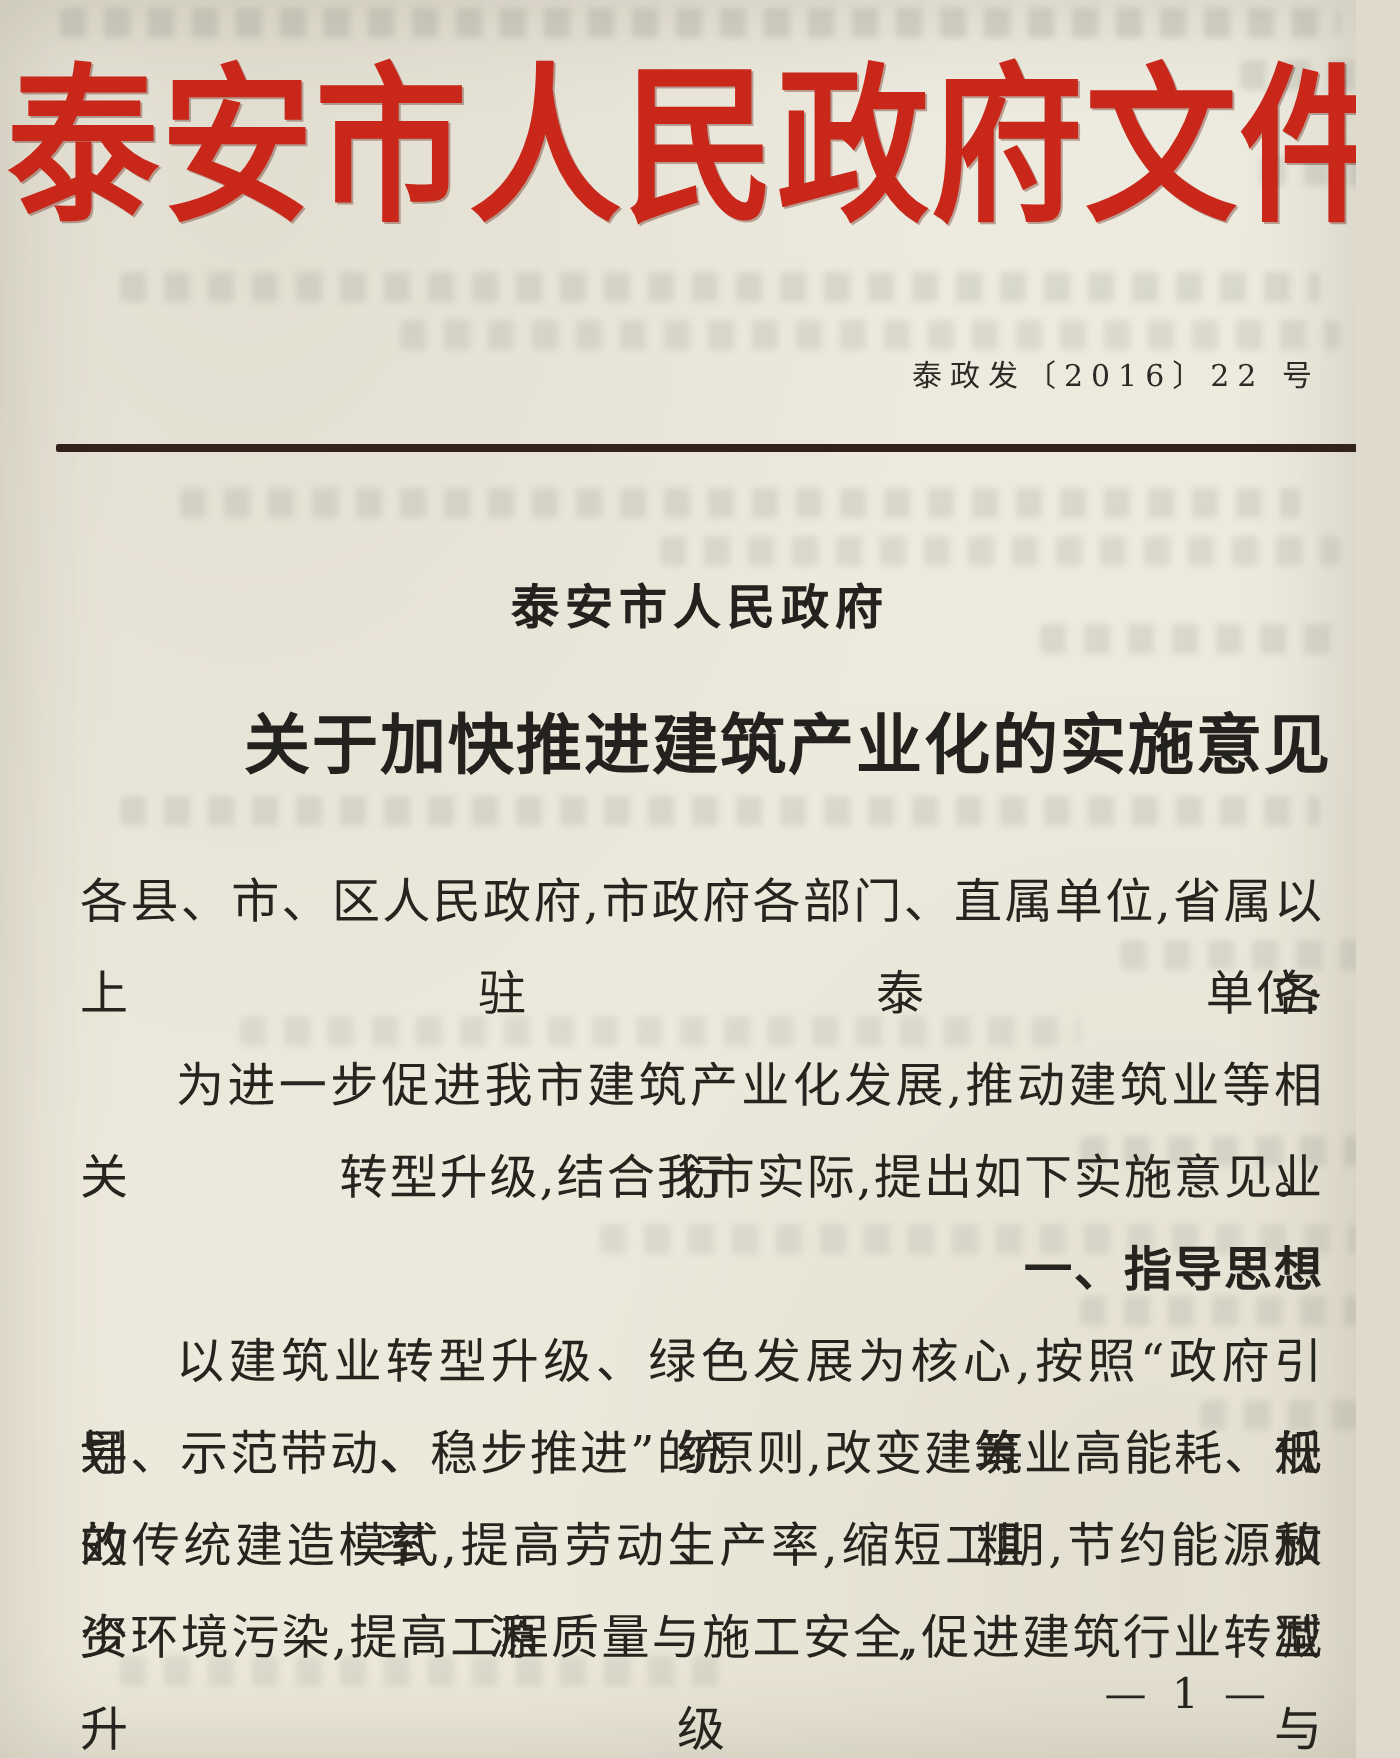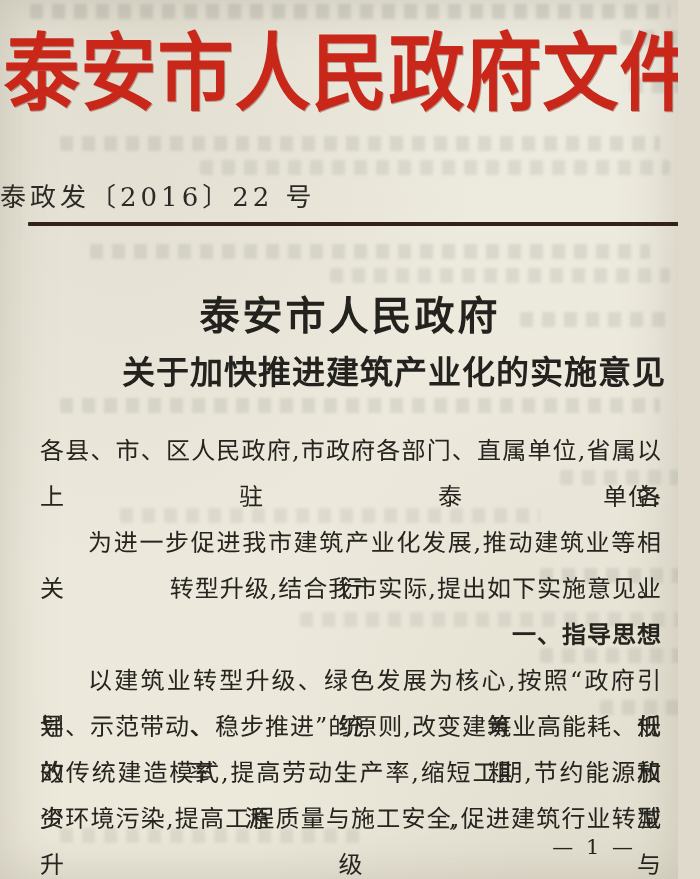--- a/index.html
+++ b/index.html
@@ -29,31 +29,31 @@
     display:flex;align-items:center;justify-content:center;
     color:#c9271a;
     font-size:76px;font-weight:bold;
     letter-spacing:1px;
     text-shadow:1px 1px 0 rgba(90,20,10,.35);
     transform:scaleY(1.12);
     white-space:nowrap;
   }
   .doc-number{
     position:absolute;top:176px;left:0;width:660px;
-    text-align:left;
-    font-size:26px;color:#2c2a26;letter-spacing:4px;
+    text-align:right;
+    font-size:15px;color:#2c2a26;letter-spacing:4px;
     white-space:nowrap;
   }
   .divider{
     position:absolute;top:222px;left:28px;width:654px;height:4px;
     background:#33211b;border-radius:1px;
   }
   .title1{
     position:absolute;top:284px;left:0;width:700px;margin:0;
-    text-align:center;font-size:40px;font-weight:bold;color:#23221e;
+    text-align:center;font-size:24px;font-weight:bold;color:#23221e;
     letter-spacing:3px;
   }
   .title2{
     position:absolute;top:334px;left:0;width:700px;margin:12px;
     text-align:center;font-size:33px;font-weight:bold;color:#23221e;
     letter-spacing:1px;white-space:nowrap;padding-left:32px;
   }
   .body-text{
     position:absolute;top:428px;left:40px;width:622px;
     font-size:24px;color:#26241f;

